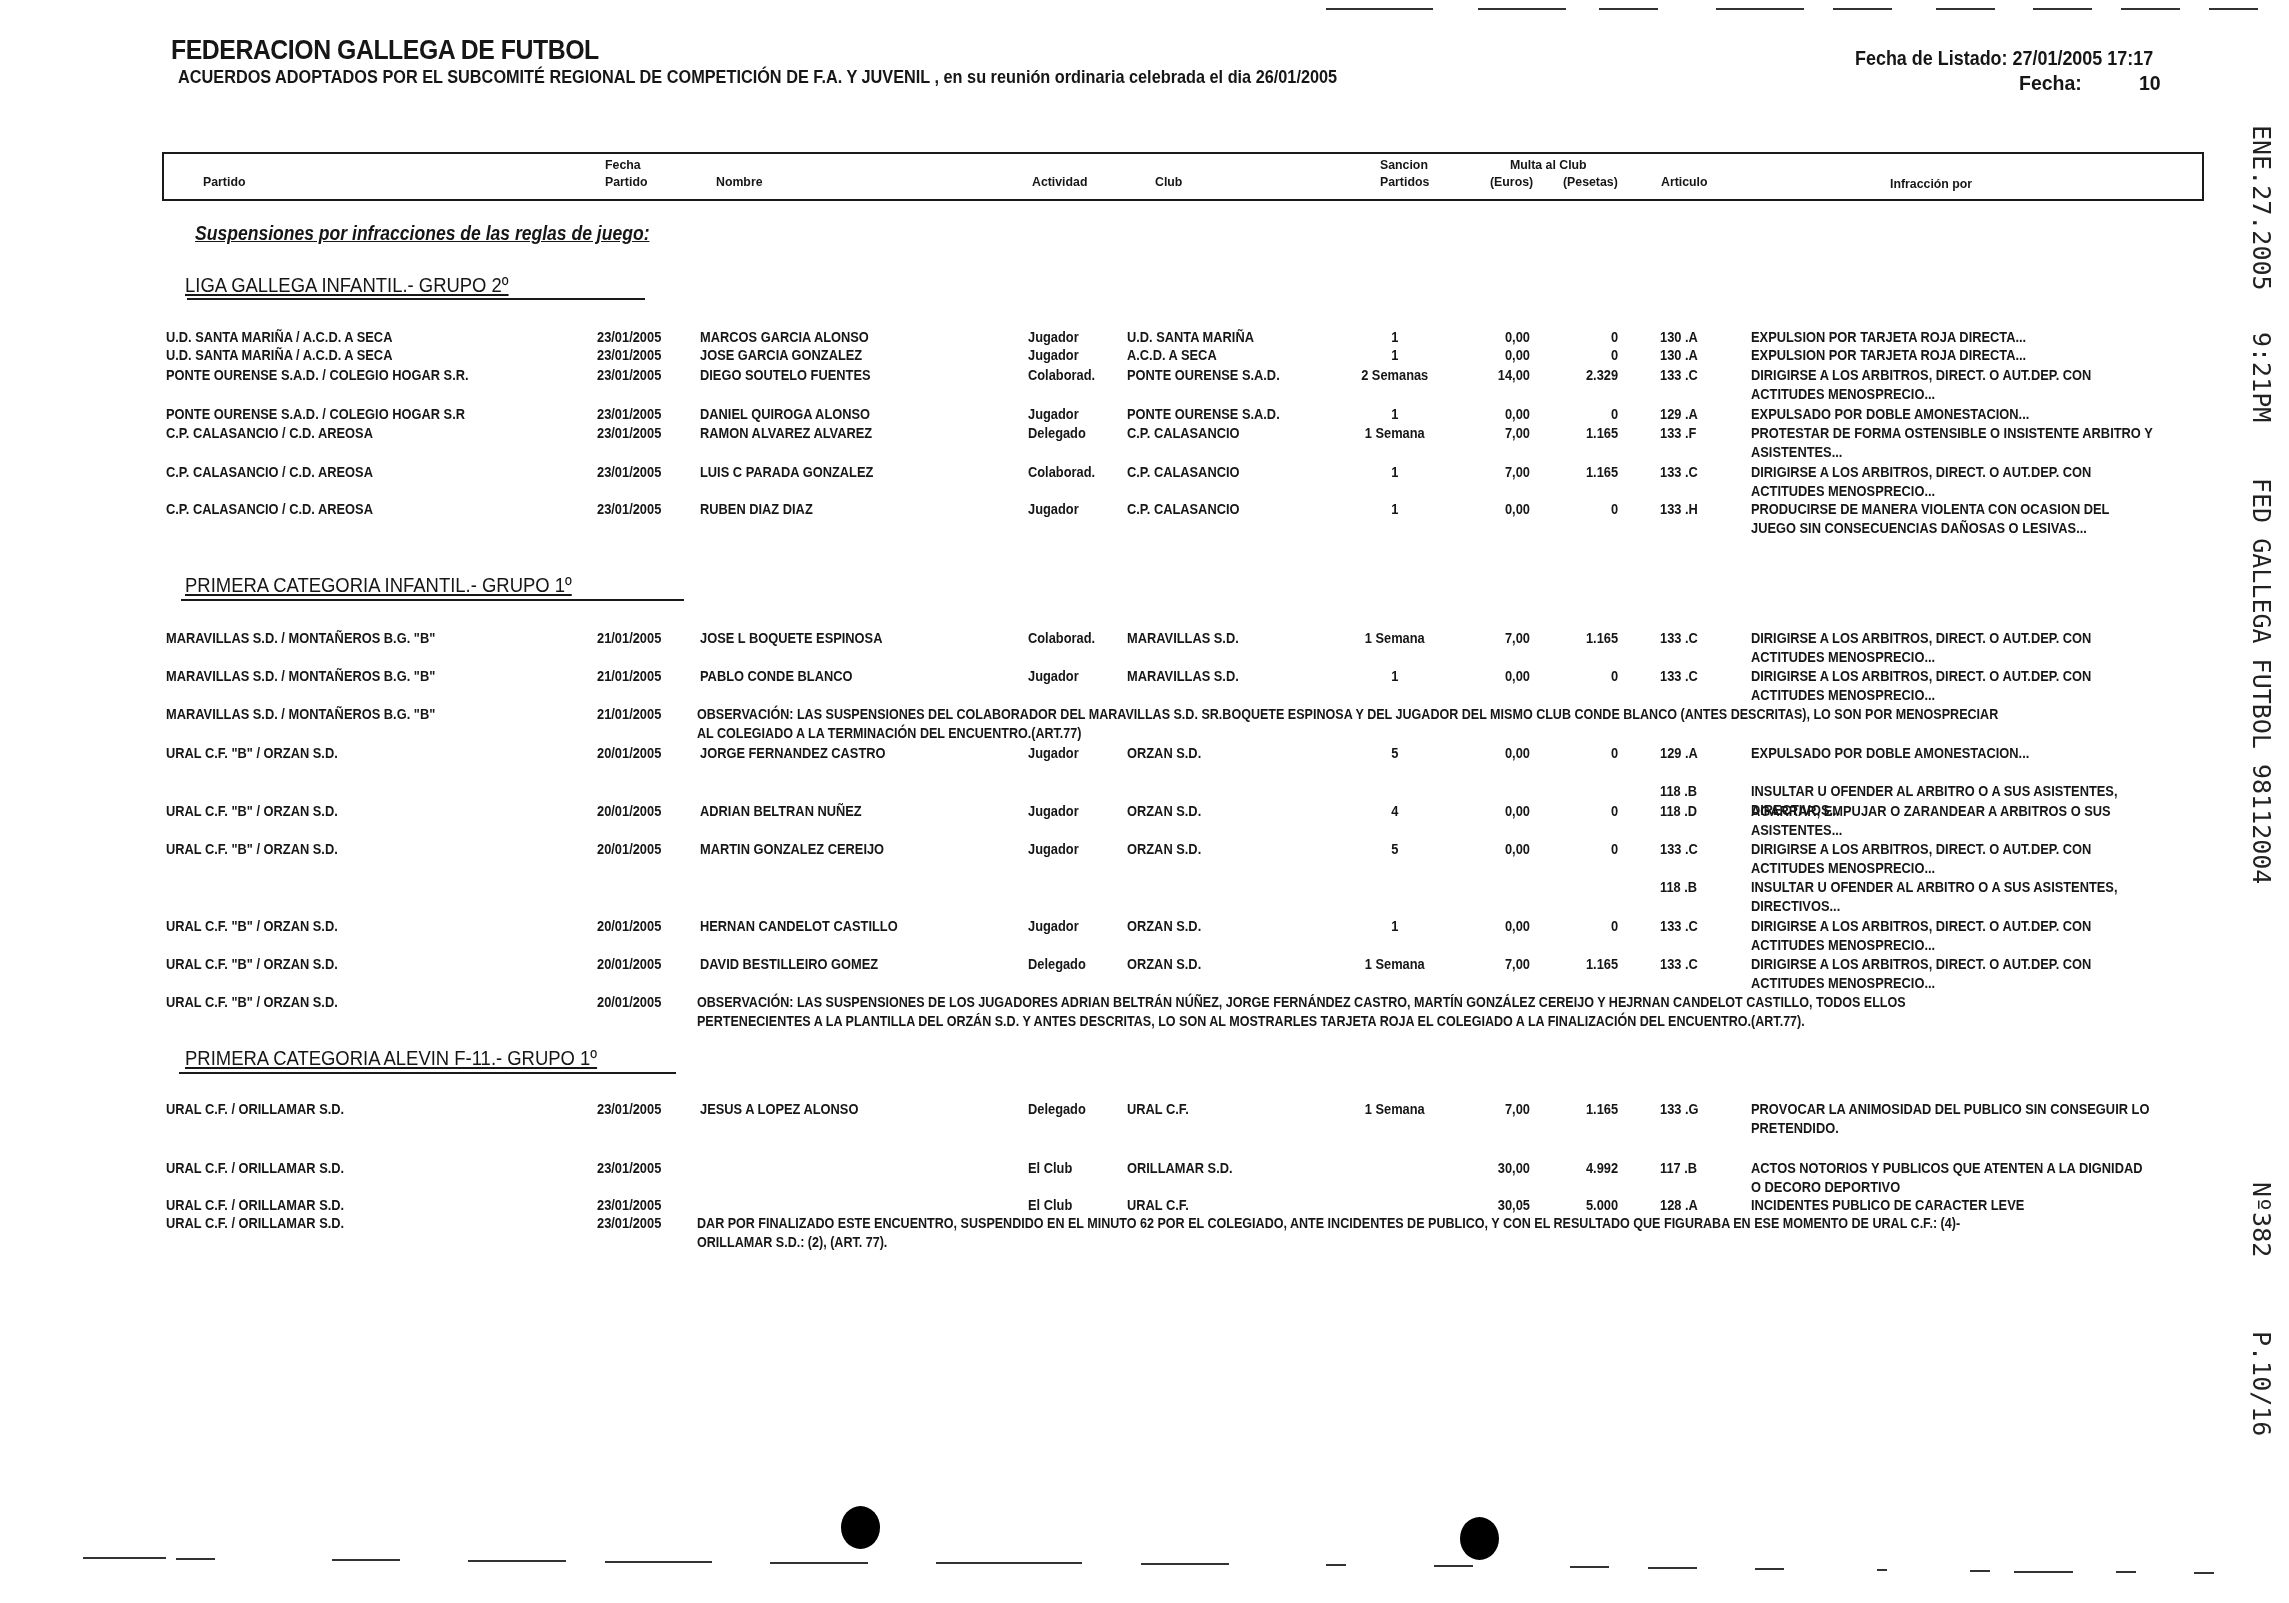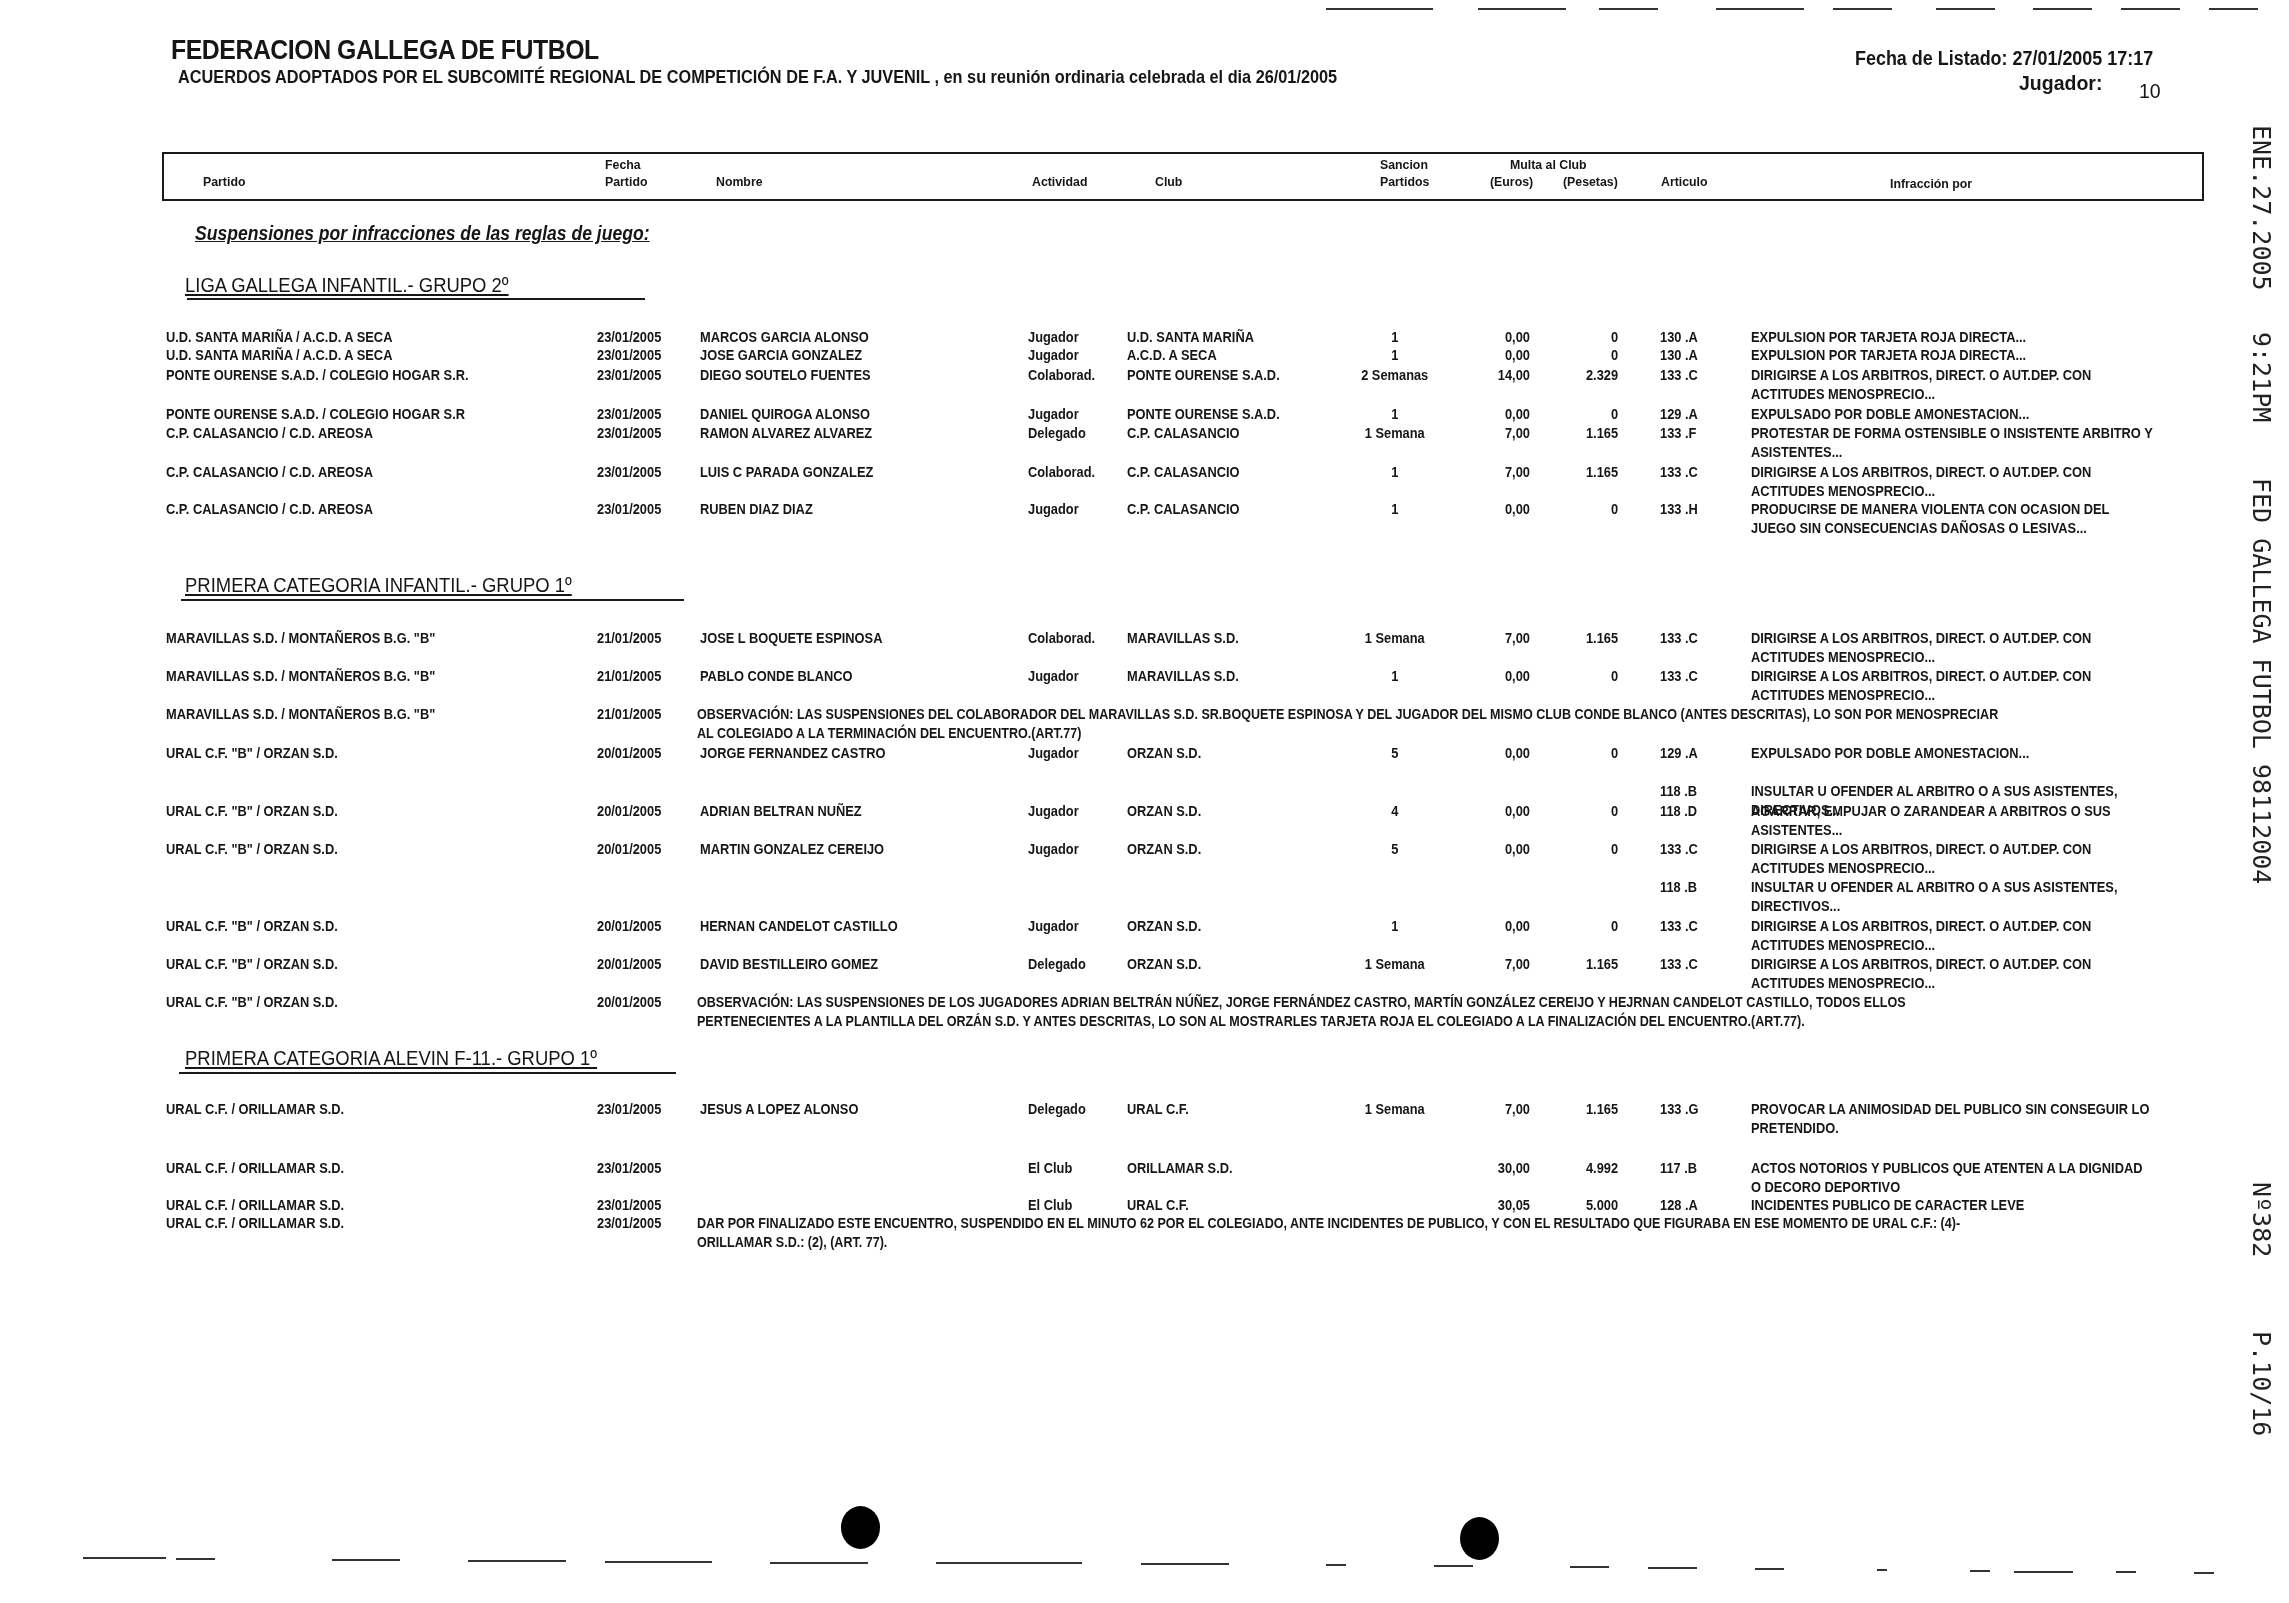--- a/index.html
+++ b/index.html
@@ -5,21 +5,21 @@
   html, body { margin: 0; padding: 0; background: #ffffff; }
   body {
     width: 2290px; height: 1603px; position: relative; overflow: hidden;
     font-family: "Liberation Sans", sans-serif; color: #161616;
   }
   .abs { position: absolute; white-space: nowrap; }
   .title { left: 171px; top: 35px; font-size: 27px; font-weight: bold; letter-spacing: -0.5px; transform: scaleX(0.92); transform-origin: left; }
   .subtitle { left: 178px; top: 66px; font-size: 18.5px; font-weight: bold; transform: scaleX(0.88); transform-origin: left; }
   .listdate { left: 1855px; top: 47px; font-size: 19.5px; font-weight: bold; transform: scaleX(0.92); transform-origin: left; }
   .pagelbl { left: 2019px; top: 72px; font-size: 19.5px; font-weight: bold; }
-  .pageval { left: 2139px; top: 80px; font-size: 19.5px; font-weight: normal; }
+  .pageval { left: 2139px; top: 72px; font-size: 19.5px; font-weight: bold; }
 
   .header-box {
     position: absolute; left: 162px; top: 152px; width: 2038px; height: 45px;
     border: 2px solid #1a1a1a; border-left-width: 2.9px; border-right-width: 2.9px;
   }
   .hcell { position: absolute; font-size: 13.7px; font-weight: bold; line-height: 16.6px; transform: scaleX(0.9); transform-origin: left; white-space: nowrap; }
 
   .section-title { position: absolute; font-size: 20.5px; text-decoration: underline; transform: scaleX(0.9); transform-origin: left; white-space: nowrap; }
   .section-title.italic { font-style: italic; font-weight: bold; font-size: 19.5px; }
   .section-rule { position: absolute; height: 2px; background: #1a1a1a; }
@@ -44,21 +44,21 @@
   }
   .punch { position: absolute; width: 39px; height: 43px; border-radius: 50%; background: #000; }
   .dash { position: absolute; height: 2px; background: #333; }
 </style>
 </head>
 <body>
 
 <div class="abs title">FEDERACION GALLEGA DE FUTBOL</div>
 <div class="abs subtitle">ACUERDOS ADOPTADOS POR EL SUBCOMITÉ REGIONAL DE COMPETICIÓN DE F.A. Y JUVENIL , en su reunión ordinaria celebrada el dia 26/01/2005</div>
 <div class="abs listdate">Fecha de Listado: 27/01/2005 17:17</div>
-<div class="abs pagelbl">Jugador:</div>
+<div class="abs pagelbl">Fecha:</div>
 <div class="abs pageval">10</div>
 
 <div class="header-box">
   <span class="hcell" style="left:39px; top:19.5px;">Partido</span>
   <span class="hcell" style="left:441px; top:2.9px;">Fecha</span>
   <span class="hcell" style="left:441px; top:19.5px;">Partido</span>
   <span class="hcell" style="left:552px; top:19.5px;">Nombre</span>
   <span class="hcell" style="left:868px; top:19.5px;">Actividad</span>
   <span class="hcell" style="left:991px; top:19.5px;">Club</span>
   <span class="hcell" style="left:1216px; top:2.9px;">Sancion</span>

